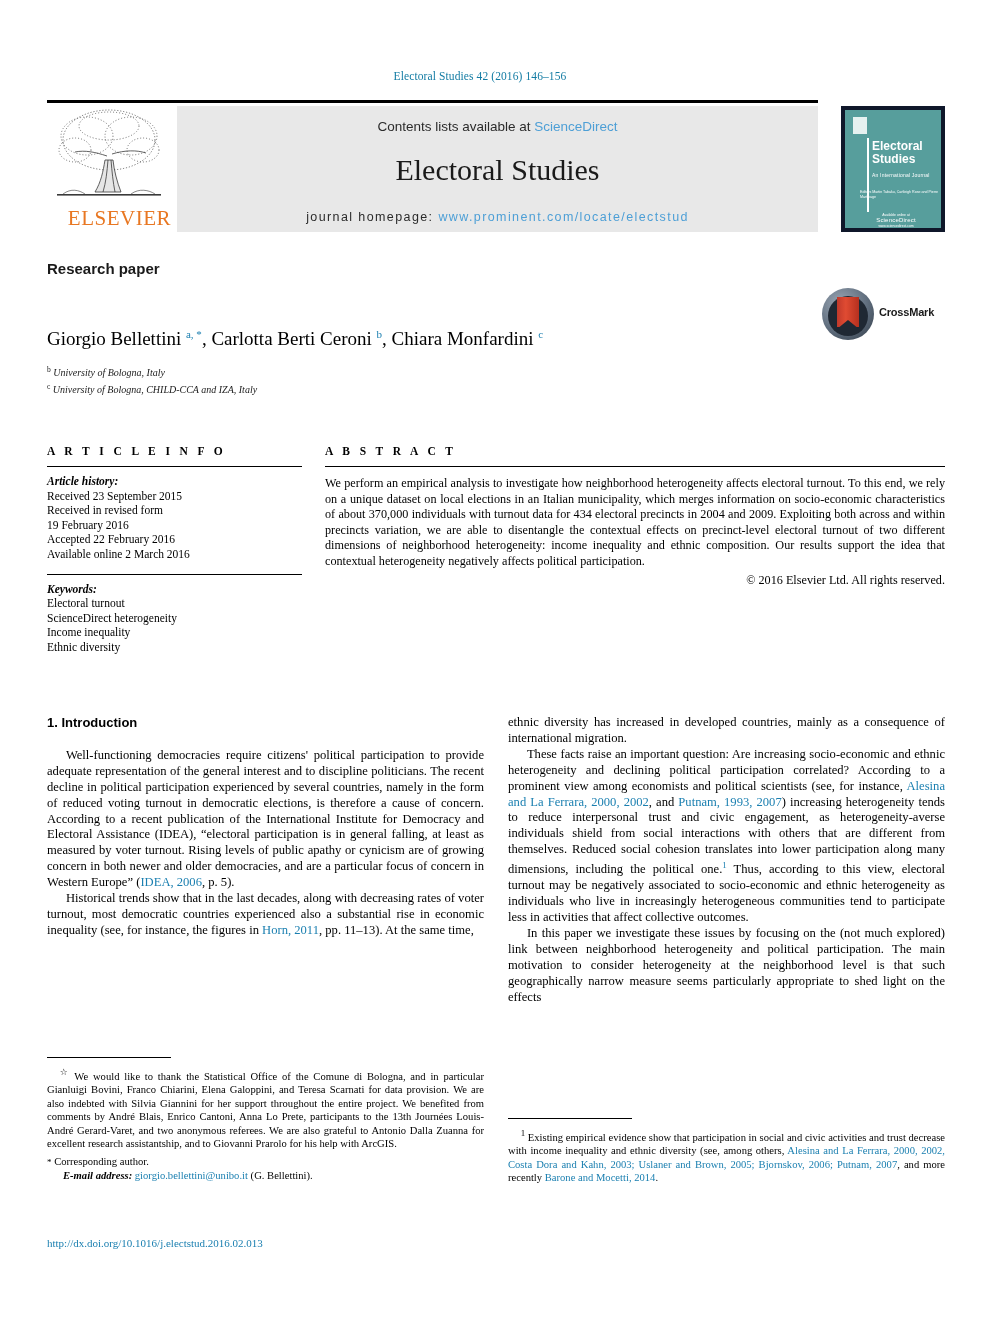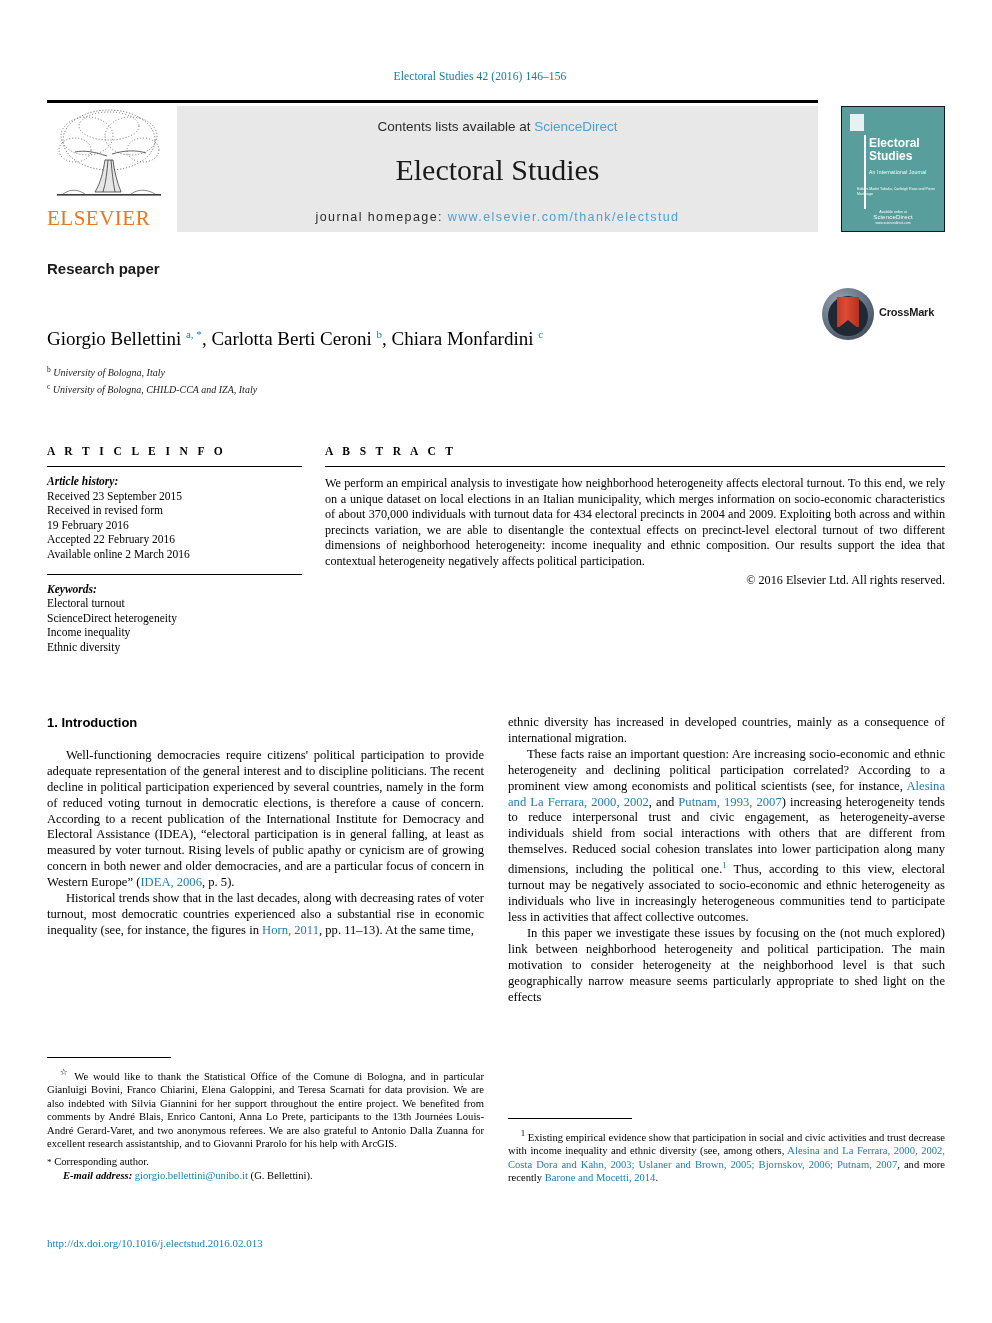--- a/index.html
+++ b/index.html
@@ -60,21 +60,21 @@
   .tree-box {
     position: absolute;
     left: 4px; top: 0px;
     width: 116px; height: 100px;
   }
   .elsevier-word {
     position: absolute;
     left: 0px;
     top: 100px;
     width: 124px;
-    text-align: left;
+    text-align: right;
     font-family: "Liberation Serif", serif;
     font-size: 21px;
     letter-spacing: 0.5px;
     color: #e87722;
   }
   .contents-panel {
     position: absolute;
     left: 130px;
     top: 6px;
     width: 641px;
@@ -111,21 +111,21 @@
   .homepage-line a { color: #4d9fd6; text-decoration: none; }
 
   
   .cover {
     position: absolute;
     right: 0;
     top: 6px;
     width: 104px;
     height: 126px;
     background: #4f9a98;
-    border: 1px solid #0f172a;
+    border: 4px solid #0f172a;
     box-sizing: border-box;
   }
   .cover-inner {
     position: absolute;
     inset: 0;
     background: #579e9c;
   }
   .cover-elsevier-mark {
     position: absolute;
     left: 8px; top: 7px;
@@ -436,21 +436,21 @@
       <div class="elsevier-word">ELSEVIER</div>
     </div>
 
     <div class="contents-panel">
       <div class="contents-line">
         <span>Contents lists available at </span><a href="#">ScienceDirect</a>
       </div>
       <div class="journal-title">Electoral Studies</div>
       <div class="homepage-line">
         <span>journal homepage:</span>
-        <a href="#">www.elsevier.com/thank/electstud</a>
+        <a href="#">www.prominent.com/locate/electstud</a>
       </div>
     </div>
 
     <div class="cover">
       <div class="cover-inner">
         <div class="cover-elsevier-mark"></div>
         <div class="cover-vrule"></div>
         <div class="cover-title">
           <div>Electoral</div>
           <div>Studies</div>

